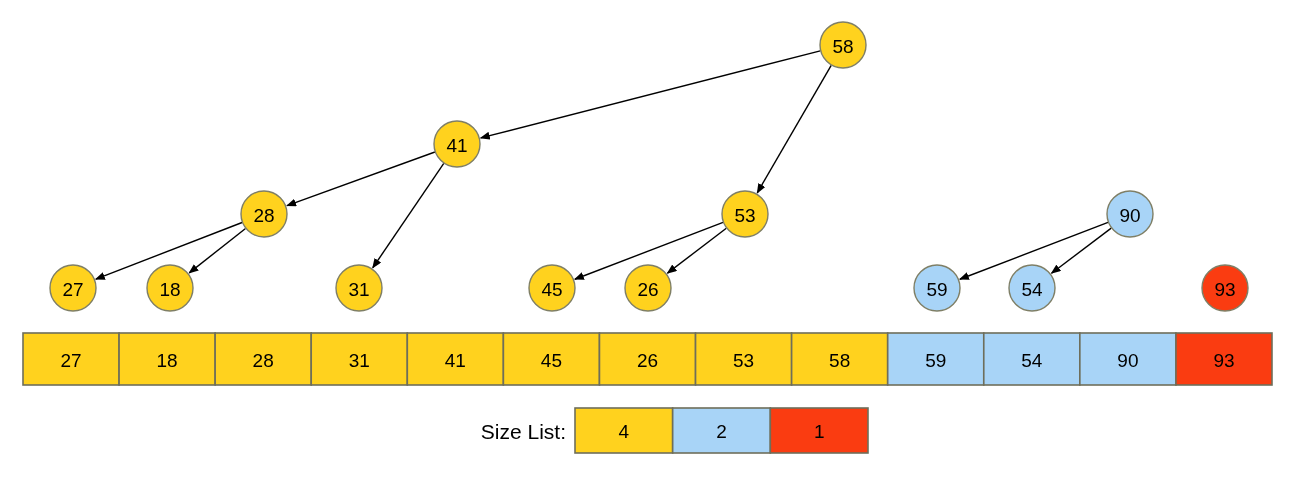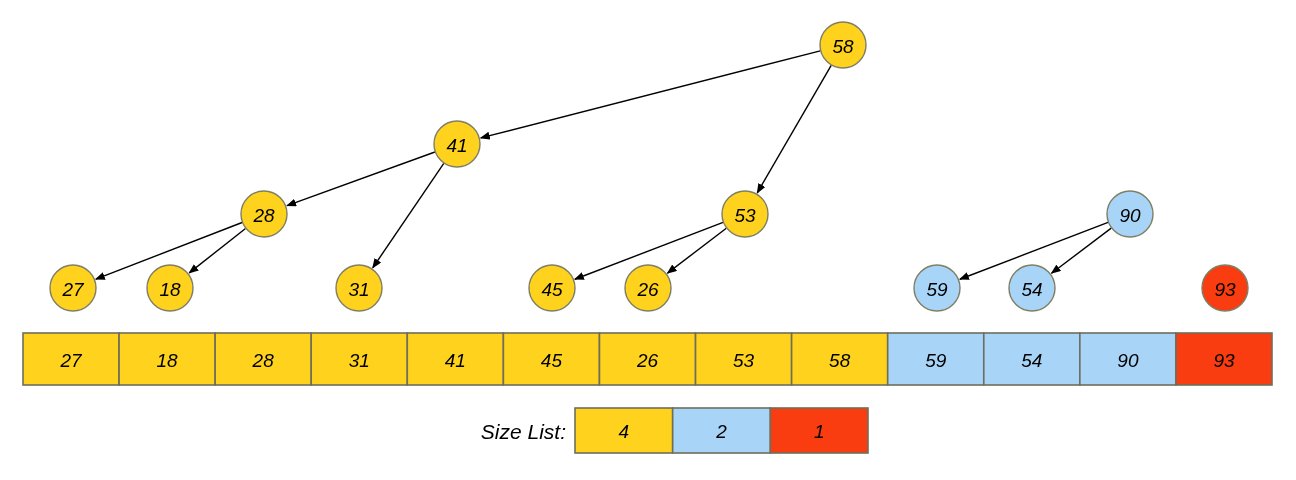--- a/index.html
+++ b/index.html
@@ -12,21 +12,20 @@
     height: 480px;
     position: relative;
     font-family: "Liberation Sans", sans-serif;
     overflow: hidden;
   }
   #stage {
     position: absolute;
     left: 0; top: 0;
     width: 1296px;
     height: 480px;
-    font-style: italic;
   }
   #graph-svg {
     position: absolute;
     left: 0; top: 0;
     width: 1296px;
     height: 480px;
   }
   .node-label {
     font-family: "Liberation Sans", sans-serif;
     font-size: 19px;

